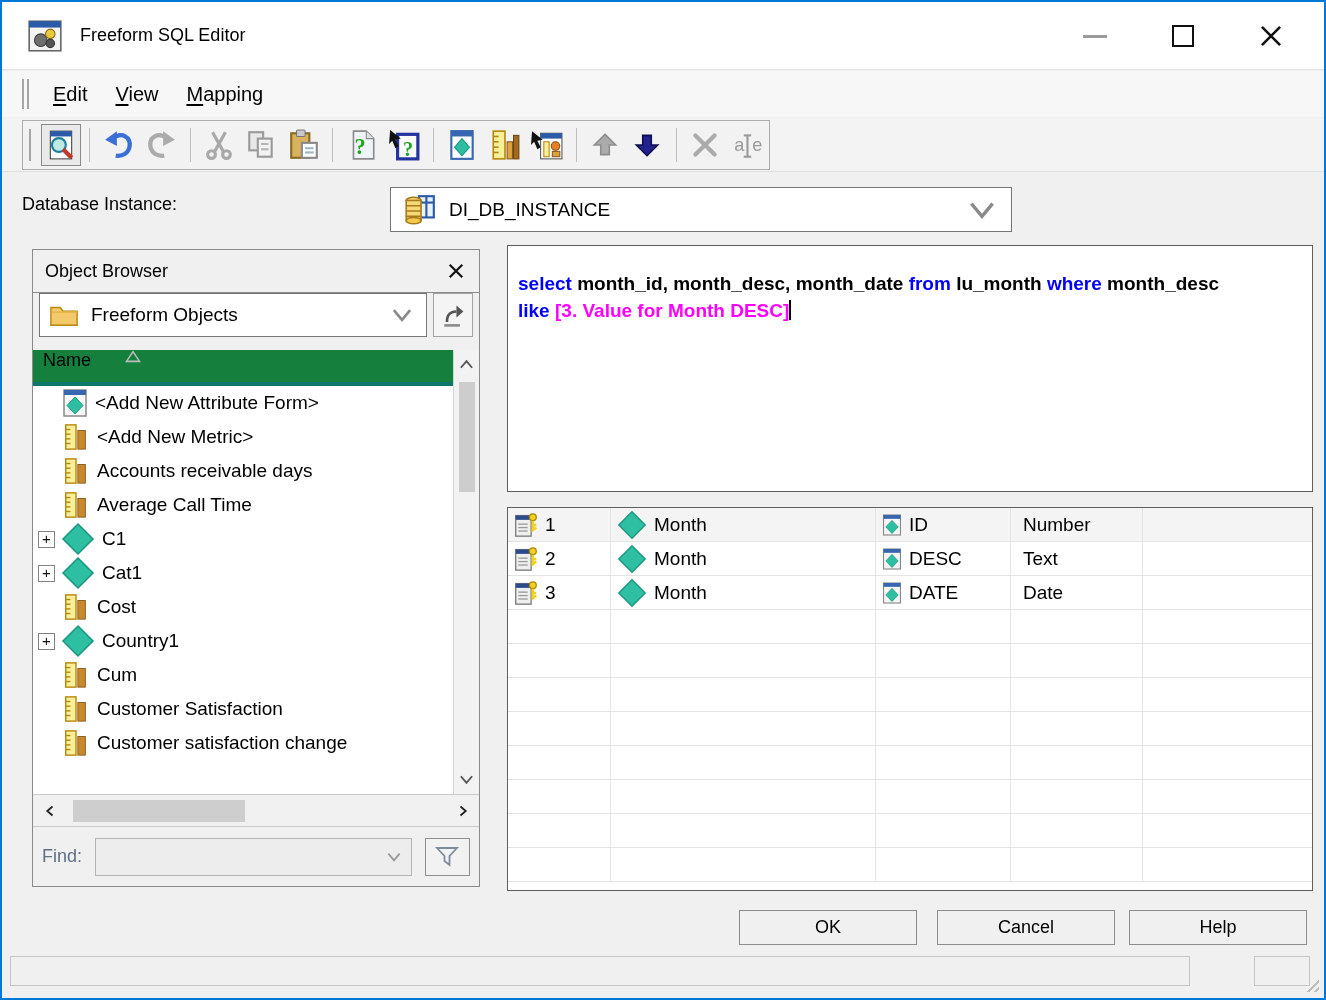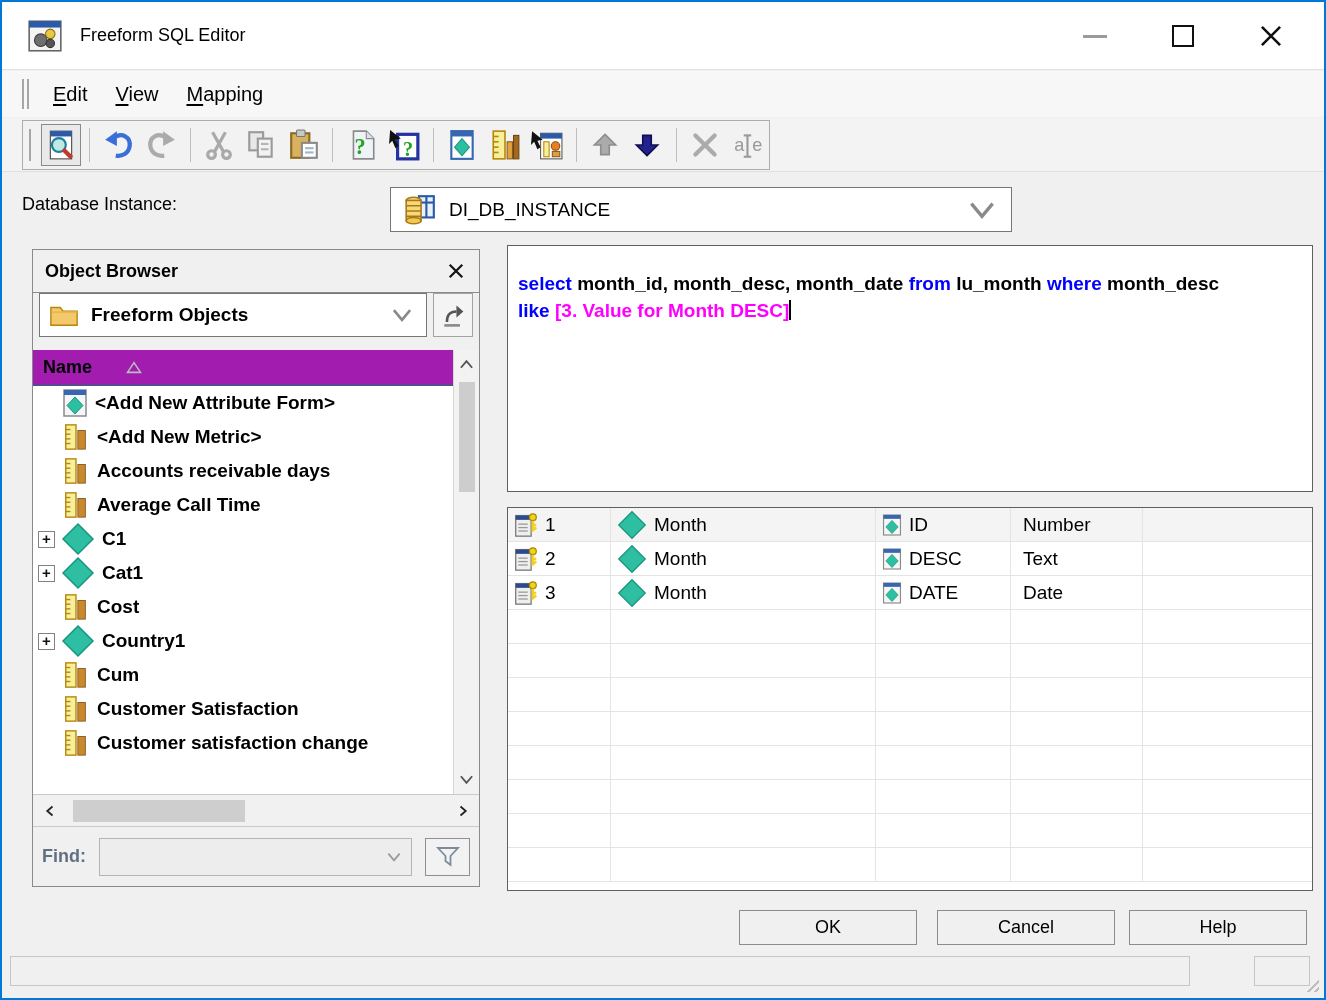--- a/index.html
+++ b/index.html
@@ -34,33 +34,33 @@
   .icn svg { width:100%; height:100%; }
 
   
   .db-label { position:absolute; top:192px; left:20px; font-size:18px; }
   .db-combo { position:absolute; top:185px; left:388px; width:622px; height:45px; background:#fff; border:1px solid #767676; display:flex; align-items:center; padding:0 12px; cursor:pointer; }
   .db-combo .icn { width:34px; height:34px; }
   .combo-value { margin-left:12px; font-size:19px; }
   .combo-chevron { margin-left:auto; width:20px; height:20px; }
 
   
-  .ob-panel { position:absolute; top:247px; left:30px; width:448px; height:638px; border:1px solid #8A8A8A; background:#F0F0F0; display:flex; flex-direction:column;font-weight:bold; }
+  .ob-panel { position:absolute; top:247px; left:30px; width:448px; height:638px; border:1px solid #8A8A8A; background:#F0F0F0; display:flex; flex-direction:column; }
   .ob-header { height:43px; display:flex; align-items:center; padding:0 12px; border-bottom:1px solid #8A8A8A; flex:none; }
   .ob-title { font-size:18px; }
   .ob-close { margin-left:auto; width:22px; height:22px; background:none; border:none; cursor:pointer; display:flex; align-items:center; justify-content:center; }
   .ob-close .icn { width:18px; height:18px; }
   .ob-combo-row { height:57px; display:flex; padding:0 6px; flex:none; }
   .ob-combo { width:392px; height:44px; background:#fff; border:1px solid #767676; display:flex; align-items:center; padding:0 9px; cursor:pointer; }
   .ob-combo .icn { width:30px; height:26px; }
   .ob-up-btn { margin-left:6px; width:40px; height:44px; border:1px solid #A3A3A3; background:#F4F4F4; display:flex; align-items:center; justify-content:center; cursor:pointer; }
   .ob-up-btn .icn { width:26px; height:26px; }
   .ob-mid { flex:none; display:flex; height:444px; }
   .ob-mid-left { flex:1; display:flex; flex-direction:column; min-width:0; }
-  .ob-name-row { height:36px; background:#a21caf; border-bottom:1px solid #0f766e; display:flex; align-items:center; padding-left:10px; flex:none; cursor:pointer; }
+  .ob-name-row { height:36px; background:#15803d; border-bottom:4px solid #0f766e; display:flex; padding-left:10px; flex:none; cursor:pointer; }
   .ob-name-label { font-size:18px; }
   .ob-name-row .sort { margin-left:34px; width:16px; height:13px; }
   .tree { flex:1; background:#fff; overflow:hidden; }
   .tree-item { height:34px; display:flex; align-items:center; font-size:19px; cursor:default; white-space:nowrap; }
   .expand-box { width:17px; height:17px; border:1px solid #828282; background:#fff; margin-left:5px; font-size:15px; line-height:14px; text-align:center; color:#111; flex:none; cursor:pointer; }
   .expand-spacer { width:23px; flex:none; }
   .tree-icon { margin-left:6px; }
   .tree-label { margin-left:7px; }
   .ob-vscroll { width:26px; background:#F2F2F2; border-left:1px solid #D6D6D6; display:flex; flex-direction:column; align-items:center; padding:6px 0; flex:none; }
   .vs-thumb { width:16px; height:110px; background:#CDCDCD; margin-top:10px; cursor:pointer; }

